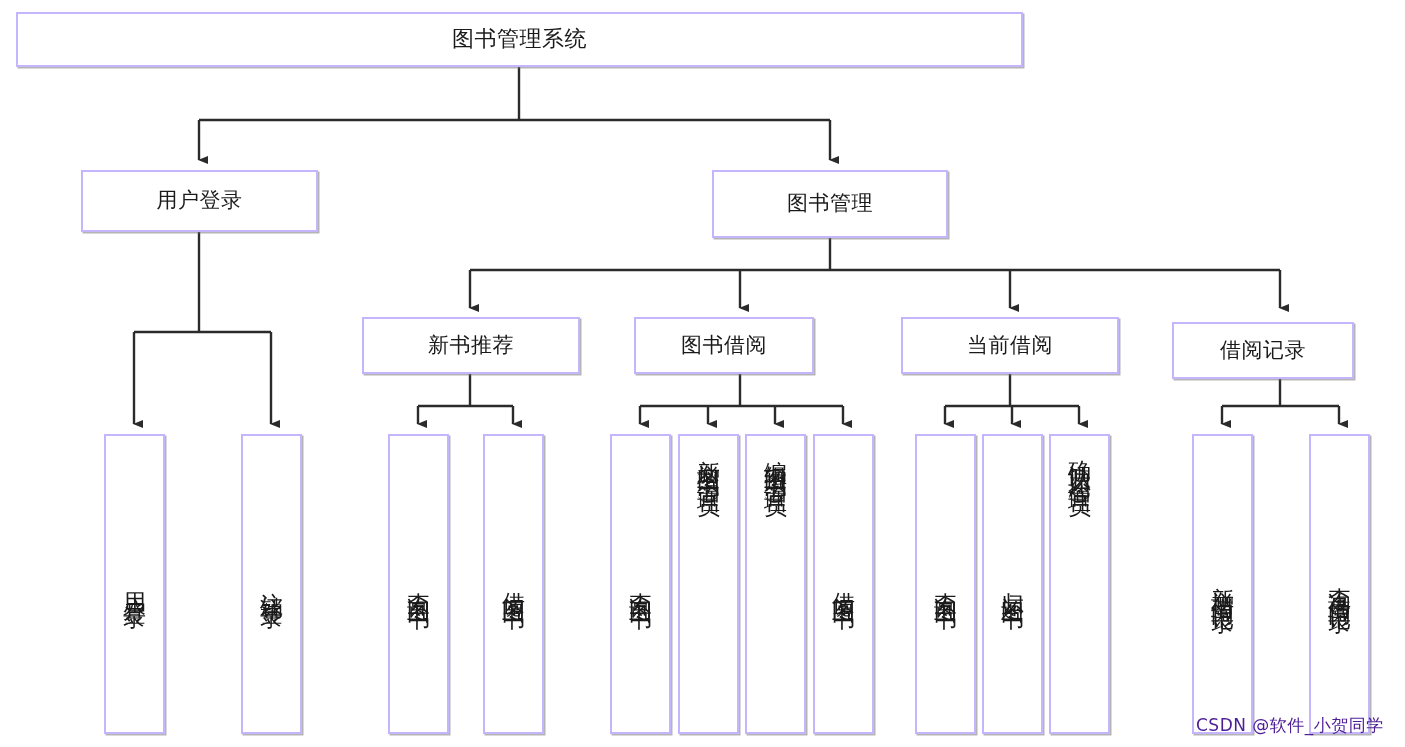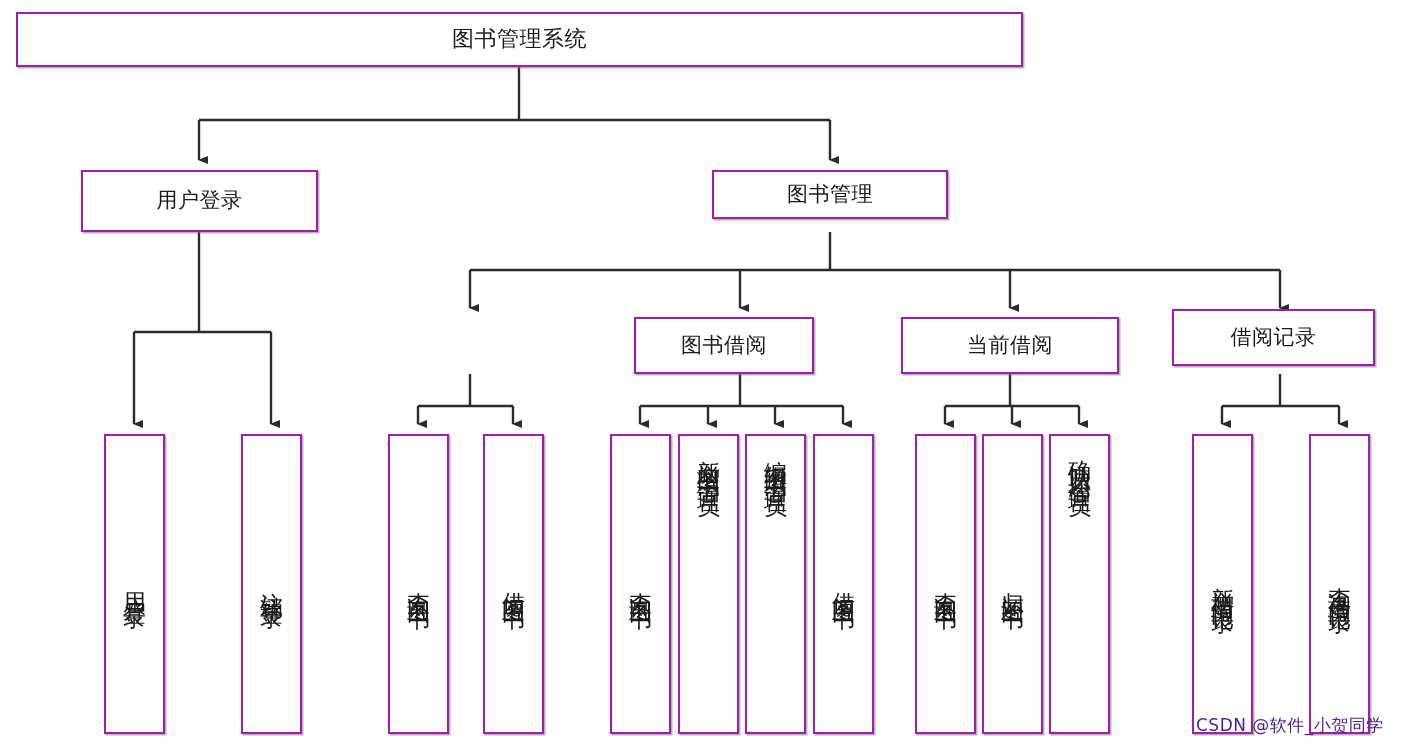--- a/index.html
+++ b/index.html
@@ -23,21 +23,21 @@
     left: 0;
     top: 0;
     width: 1405px;
     height: 747px;
     pointer-events: none;
   }
   .node {
     position: absolute;
     box-sizing: border-box;
     background: #ffffff;
-    border: 2px solid #a21caf;
+    border: 2px solid #c4b5fd;
     box-shadow: 1.5px 1.5px 0 rgba(120,120,120,0.55);
     display: flex;
     align-items: center;
     justify-content: center;
     color: #1a1a1a;
     z-index: 2;
   }
   .node-label {
     display: block;
     text-align: center;
@@ -136,31 +136,34 @@
     </g>
   </svg>
 
   <div class="node root horiz" style="left:16px; top:12px; width:1007px; height:55px;">
     <span class="node-label">图书管理系统</span>
   </div>
 
   <div class="node horiz" style="left:81px; top:170px; width:237px; height:62px;">
     <span class="node-label">用户登录</span>
   </div>
-  <div class="node horiz" style="left:712px; top:170px; width:236px; height:49px;">
+  <div class="node horiz" style="left:712px; top:170px; width:236px; height:68px;">
     <span class="node-label">图书管理</span>
   </div>
 
+  <div class="node horiz" style="left:362px; top:317px; width:218px; height:57px;">
+    <span class="node-label">新书推荐</span>
+  </div>
   <div class="node horiz" style="left:634px; top:317px; width:180px; height:57px;">
     <span class="node-label">图书借阅</span>
   </div>
   <div class="node horiz" style="left:901px; top:317px; width:218px; height:57px;">
     <span class="node-label">当前借阅</span>
   </div>
-  <div class="node horiz" style="left:1172px; top:309px; width:203px; height:57px;">
+  <div class="node horiz" style="left:1172px; top:322px; width:182px; height:57px;">
     <span class="node-label">借阅记录</span>
   </div>
 
   <div class="node vert center-text" style="left:104px; top:434px; width:61px; height:300px;">
     <span class="node-label">用户登录</span>
   </div>
   <div class="node vert center-text" style="left:241px; top:434px; width:61px; height:300px;">
     <span class="node-label">注销登录</span>
   </div>
 

